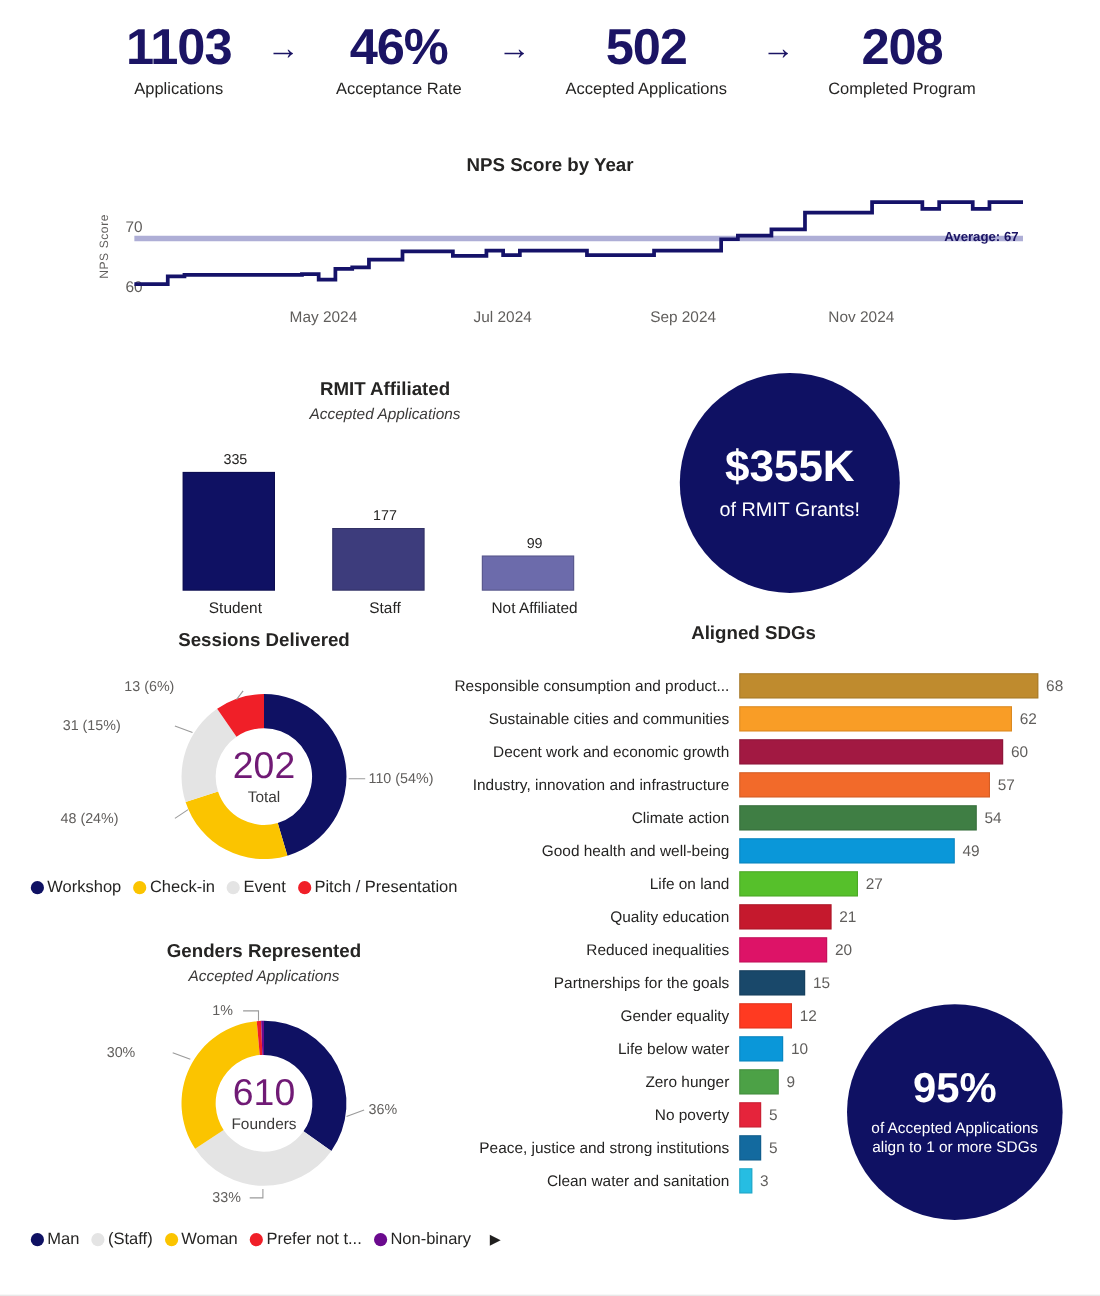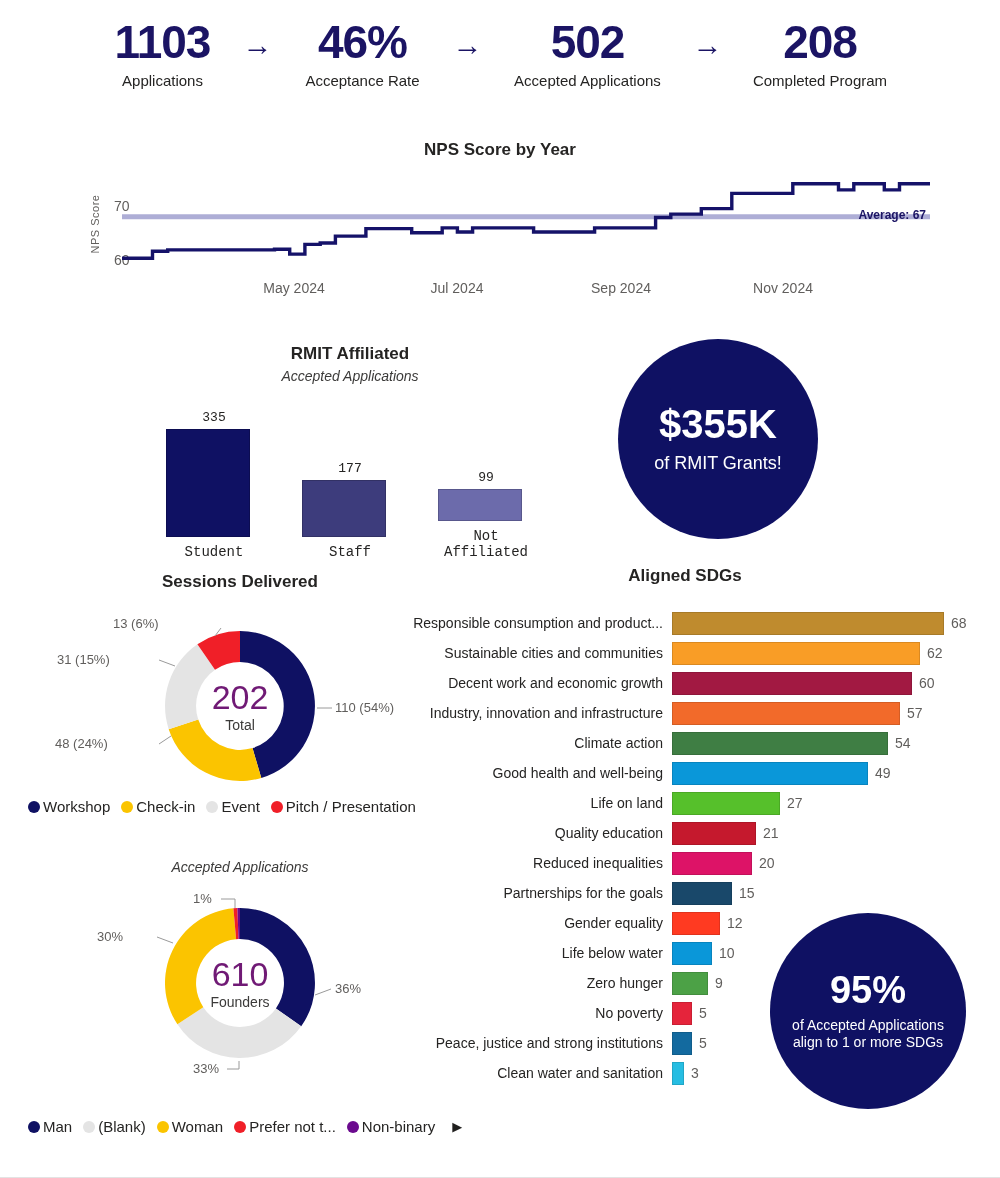--- a/index.html
+++ b/index.html
@@ -62,21 +62,21 @@
   
   .sec-title { font-size: 17px; font-weight: 700; color: #252423; text-align: center; }
   .sec-sub   { font-size: 14px; font-style: italic; color: #3b3a39; text-align: center; margin-top: 4px; }
 
   
   .rmit-block { position: absolute; left: 140px; top: 344px; width: 420px; }
   .rmit-bars {
     position: relative; height: 150px; margin-top: 26px;
     display: flex; align-items: flex-end; justify-content: center; gap: 40px;
   }
-  .rmit-col { width: 96px; text-align: center; position: relative; font-family: Liberation Mono, monospace; }
+  .rmit-col { width: 96px; text-align: center; position: relative; }
   .rmit-num { font-size: 13px; color: #252423; margin-bottom: 4px; }
   .rmit-bar { width: 84px; border: 1px solid rgba(0,0,0,.18); }
   .rmit-cat { font-size: 14px; color: #252423; margin-top: 7px; }
 
   
   .grant-circle {
     position: absolute; left: 618px; top: 339px;
     width: 200px; height: 200px; border-radius: 50%;
     background: #0f1163; color: #fff;
     display: flex; flex-direction: column; align-items: center; justify-content: center;
@@ -246,20 +246,21 @@
     <i class="legend-dot" style="background:#e4e4e4"></i>
     <span>Event</span>
   </span>
   <span class="legend-item">
     <i class="legend-dot" style="background:#f01f28"></i>
     <span>Pitch / Presentation</span>
   </span>
 </div>
 
 <div class="donut-block" style="left:60px; top:855px; width:360px;">
+  <div class="sec-title">Genders Represented</div>
   <div class="sec-sub">Accepted Applications</div>
   <div class="donut-holder" style="width:210px;height:180px;margin-top:18px;">
     <svg width="210" height="180" viewBox="0 0 210 180">
       <g transform="translate(105,90)">
 
         <path d="M 0 -75 A 75 75 0 0 1 61.2 43.3 L 35.9 25.4 A 44 44 0 0 0 0 -44 Z" fill="#0f1163"></path>
 
         <path d="M 61.2 43.3 A 75 75 0 0 1 -62.6 41.3 L -36.7 24.2 A 44 44 0 0 0 35.9 25.4 Z" fill="#e4e4e4"></path>
 
         <path d="M -62.6 41.3 A 75 75 0 0 1 -6.6 -74.7 L -3.9 -43.8 A 44 44 0 0 0 -36.7 24.2 Z" fill="#fbc400"></path>
@@ -285,21 +286,21 @@
     <div class="donut-callout" style="left:58px; top:-2px;">1%</div>
   </div>
 </div>
 <div class="legend" style="left:28px; top:1118px;">
   <span class="legend-item">
     <i class="legend-dot" style="background:#0f1163"></i>
     <span>Man</span>
   </span>
   <span class="legend-item">
     <i class="legend-dot" style="background:#e4e4e4"></i>
-    <span>(Blank)</span>
+    <span>(Staff)</span>
   </span>
   <span class="legend-item">
     <i class="legend-dot" style="background:#fbc400"></i>
     <span>Woman</span>
   </span>
   <span class="legend-item">
     <i class="legend-dot" style="background:#f01f28"></i>
     <span>Prefer not t...</span>
   </span>
   <span class="legend-item">

